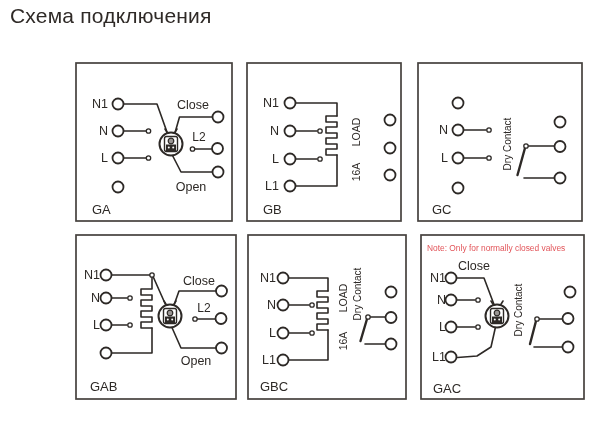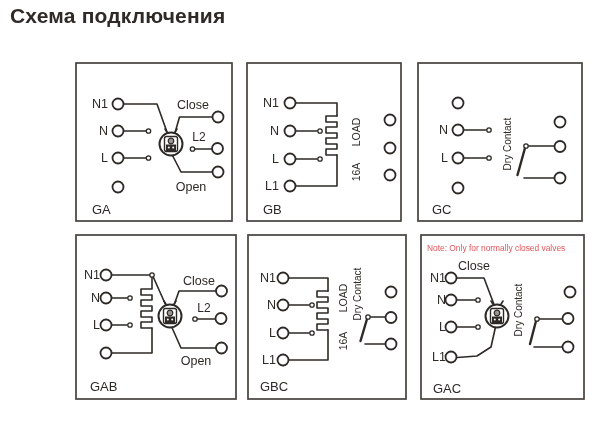--- a/index.html
+++ b/index.html
@@ -6,21 +6,21 @@
     --stroke:#2d2926; --border:#46413e; --note-red:#e25459; --title:#2f2a27; --background:#ffffff;
   }
   html,body{margin:0;padding:0;}
   body{
     width:600px;height:425px;background:var(--background);
     font-family:"Liberation Sans","DejaVu Sans",sans-serif;
     position:relative;overflow:hidden;
   }
   .page-title{
     position:absolute;left:10px;top:4px;
-    font-size:21px;font-weight:bold;color:var(--title);letter-spacing:.2px;
+    font-size:21px;font-weight:normal;color:var(--title);letter-spacing:.2px;
   }
   .panel{position:absolute;}
   .pborder{fill:#fff;stroke:var(--border);stroke-width:1.7;}
   .wire{fill:none;stroke:var(--stroke);stroke-width:1.6;stroke-linecap:round;stroke-linejoin:round;}
   .lever{fill:none;stroke:var(--stroke);stroke-width:2.4;stroke-linecap:round;}
   .term{fill:#fff;stroke:var(--stroke);stroke-width:1.8;}
   .node{fill:#fff;stroke:var(--stroke);stroke-width:1.3;}
   text{fill:var(--stroke);}
   .tlabel{font-size:12.5px;}
   .plabel{font-size:13px;}

